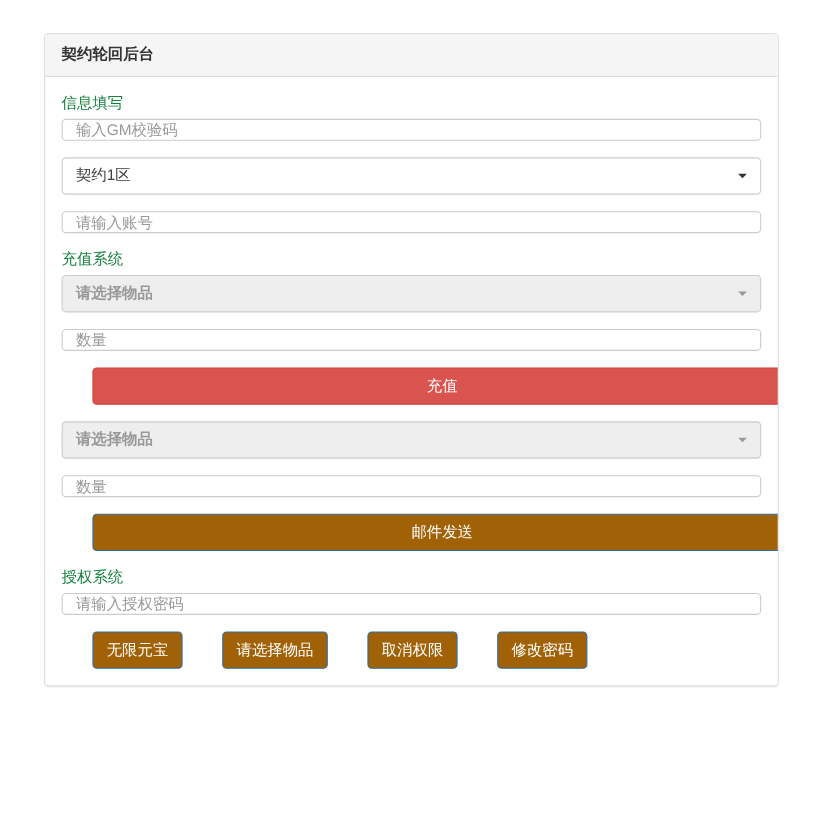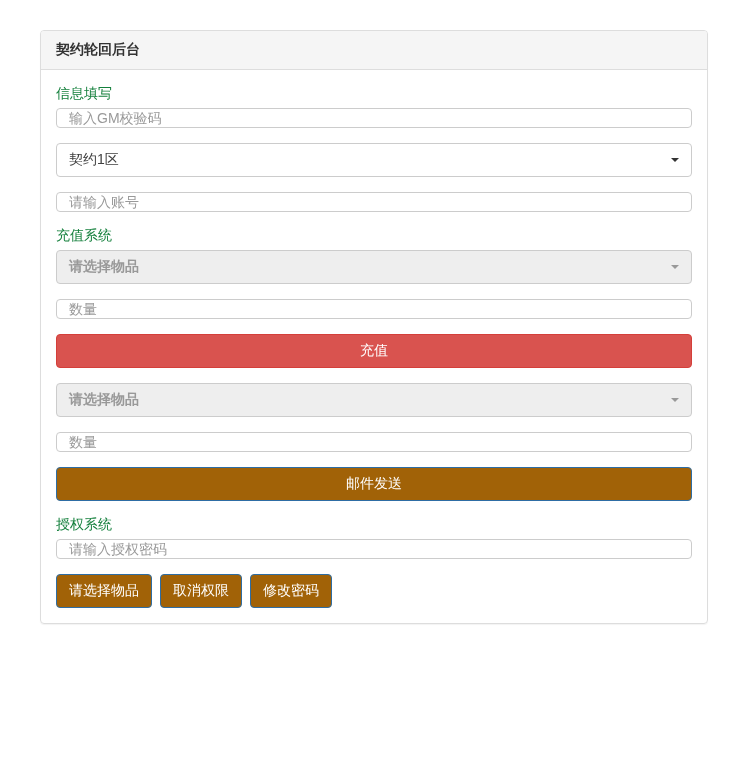--- a/index.html
+++ b/index.html
@@ -94,20 +94,21 @@
       display: inline-block;
       padding: 6px 12px;
       font-size: 14px;
       line-height: 1.42857;
       text-align: center;
       border-radius: 4px;
       cursor: pointer;
       border: 1px solid transparent;
       color: #fff;
       font-family: inherit;
+      margin-left: 28px;
     }
     .btn-block {
       display: block;
       width: 100%;
     }
     .btn-danger {
       background: #d9534f;
       border-color: #d43f3a;
     }
     .btn-primary {
@@ -176,19 +177,20 @@
     <div class="form-group">
       <button class="btn btn-primary btn-block">邮件发送</button>
     </div>
 
     <div class="form-group">
       <label class="section-label">授权系统</label>
       <input type="text" class="form-control" placeholder="请输入授权密码" style="">
     </div>
 
     <div class="btn-row">
+      <button class="btn btn-primary">无限元宝</button>
       <button class="btn btn-primary">请选择物品</button>
       <button class="btn btn-primary">取消权限</button>
       <button class="btn btn-primary">修改密码</button>
     </div>
 
   </div>
 </div>
 
 </body></html>

